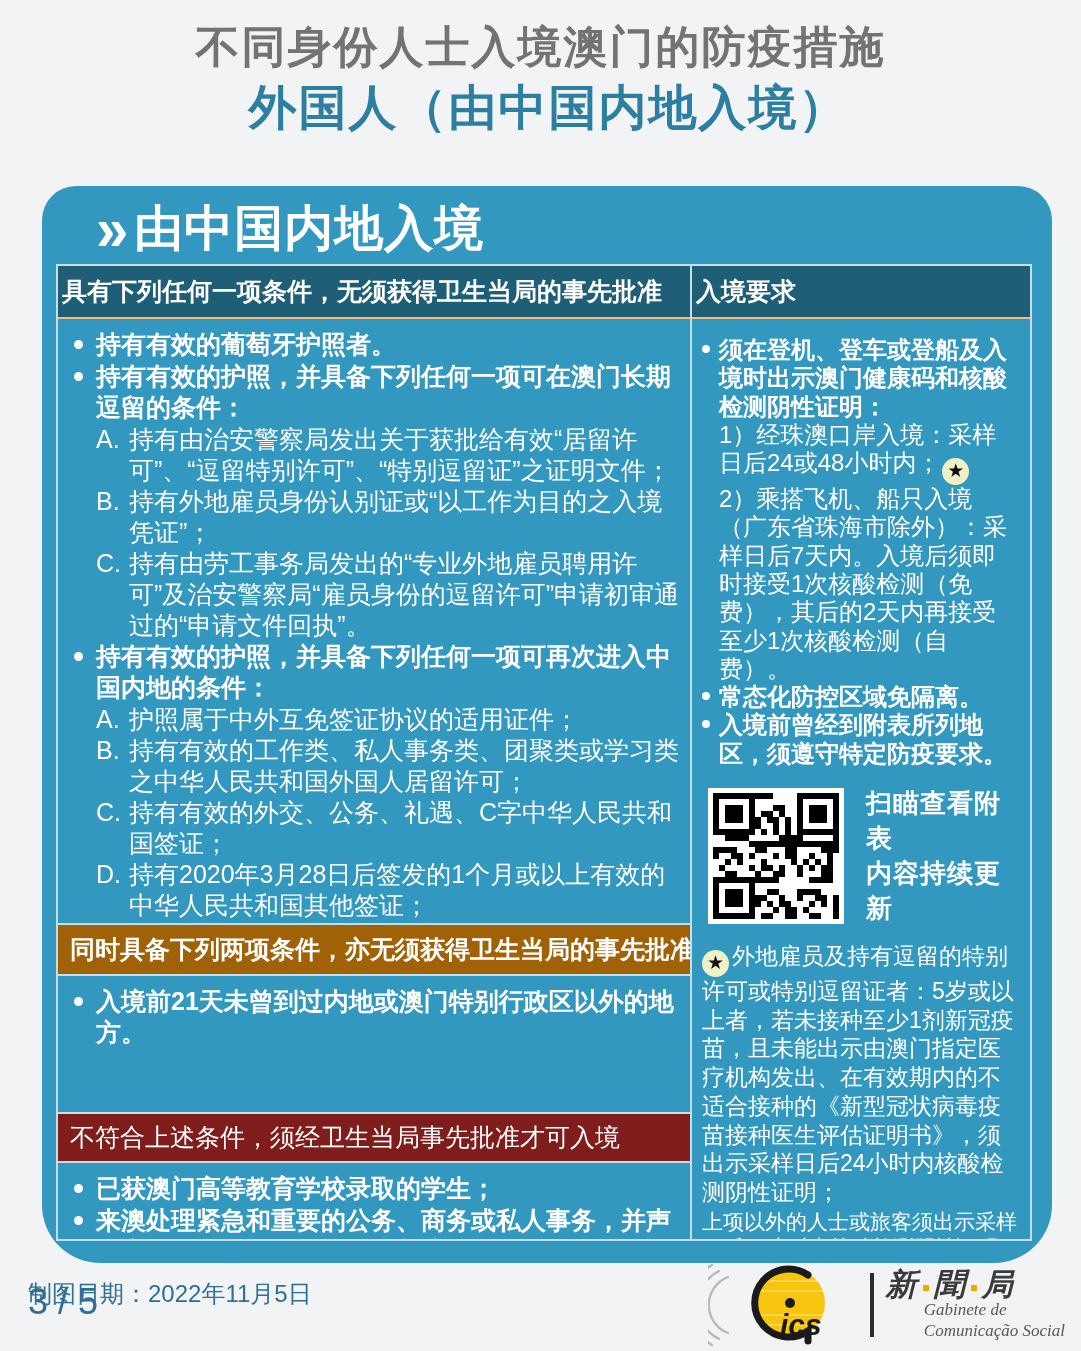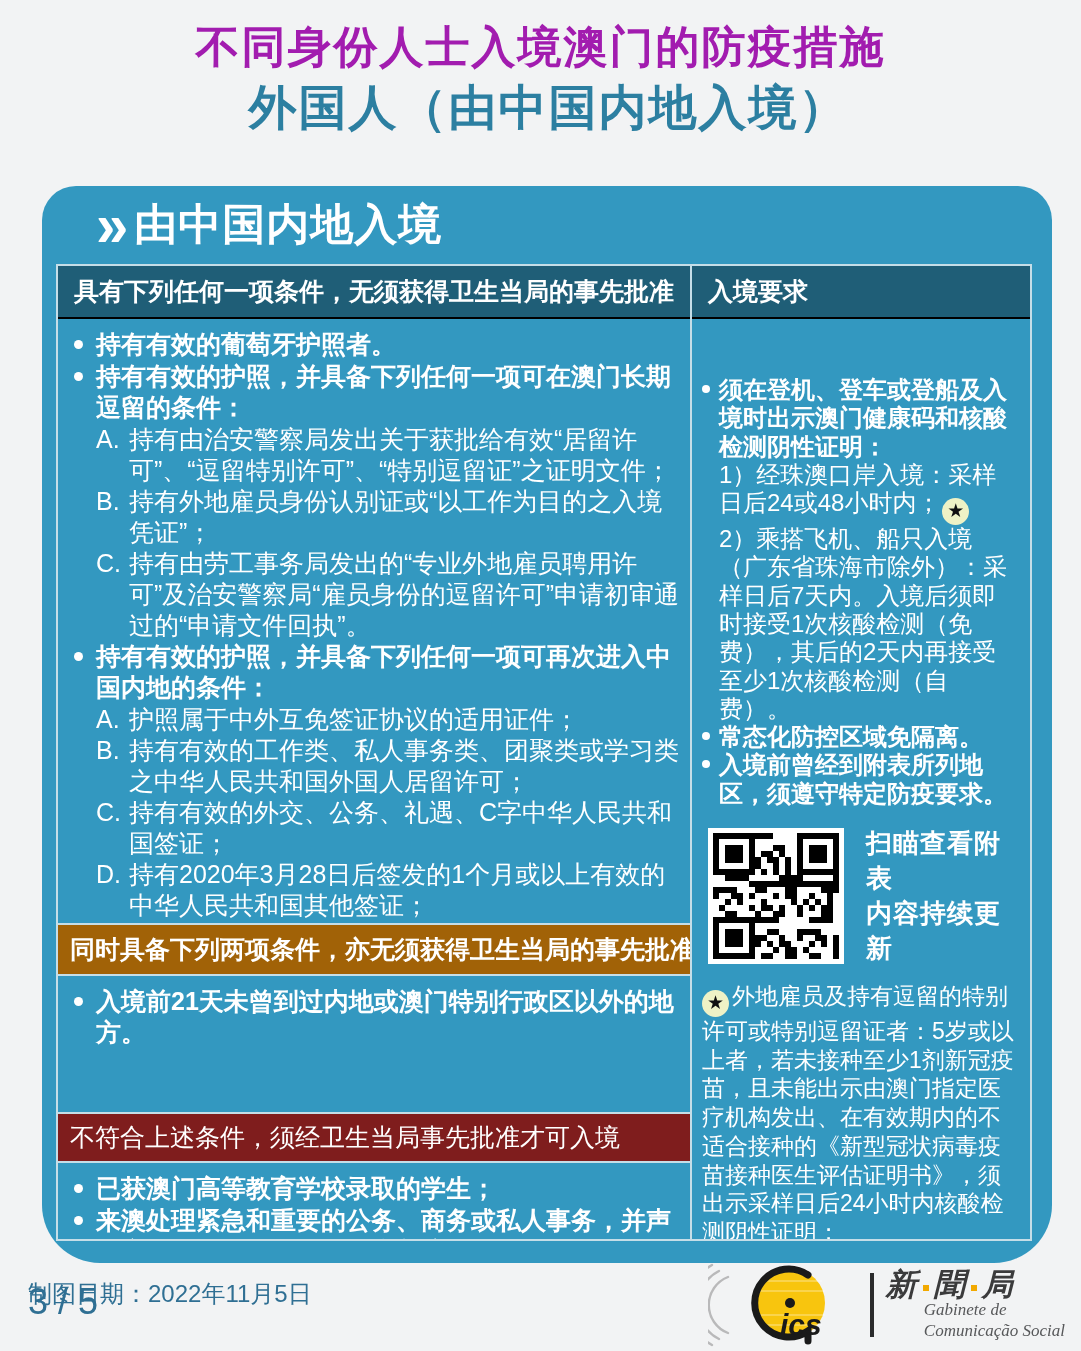--- a/index.html
+++ b/index.html
@@ -3,56 +3,56 @@
 <meta charset="utf-8">
 <style>
   html,body{margin:0;padding:0;}
   body{
     width:1081px;height:1351px;position:relative;overflow:hidden;
     background:#f2f3f4;
     font-family:"Liberation Sans","DejaVu Sans",sans-serif;
   }
   
   .title1{position:absolute;top:18px;left:0;width:100%;text-align:center;
-    font-size:44px;font-weight:bold;color:#a21caf;letter-spacing:2px;}
+    font-size:44px;font-weight:bold;color:#737373;letter-spacing:2px;}
   .title2{position:absolute;top:76px;left:8px;width:100%;text-align:center;
     font-size:48px;font-weight:bold;color:#2c7fa1;letter-spacing:2px;}
   
   .panel{position:absolute;left:42px;top:186px;width:1010px;height:1077px;
     background:#3398c0;border-radius:34px 34px 58px 58px;}
   .panel-header{position:absolute;top:10px;left:54px;display:flex;align-items:center;
     color:#ffffff;font-weight:bold;}
   .chev{font-size:58px;line-height:1;margin-right:6px;transform:scaleY(1.05);}
-  .ph-text{font-size:43px;letter-spacing:1px;}
+  .ph-text{font-size:49px;letter-spacing:1px;}
   
   .tbl{position:absolute;top:78px;left:14px;width:976px;height:977px;
     border:2px solid #c5dee8;box-sizing:border-box;display:flex;}
   .col-l{width:632px;display:flex;flex-direction:column;box-sizing:border-box;overflow:hidden;}
   .col-r{flex:1;border-left:2px solid #c5dee8;display:flex;flex-direction:column;box-sizing:border-box;overflow:hidden;}
   .hcell{background:#1f5e77;color:#fff;font-weight:bold;font-size:25px;
-    padding:9px 16px;border-bottom:2px solid #000000;box-sizing:border-box;white-space:nowrap;}
+    padding:9px 4px;border-bottom:2px solid #fdba74;box-sizing:border-box;white-space:nowrap;}
   .col-r .hcell{text-align:left;}
   
   .lbody{color:#fff;font-size:25px;line-height:1.24;padding:10px 8px 0 14px;box-sizing:border-box;overflow:hidden;}
   .lbody1{height:604px;}
   .lbody2{height:136px;}
   .lbody3{flex:1;}
   .bar-dark{background:#a16207;border-top:2px solid #c5dee8;border-bottom:2px solid #c5dee8;
     color:#fff;font-weight:bold;font-size:25px;padding:8px 12px;white-space:nowrap;}
   .bar-olive{background:#7f1d1d;border-top:2px solid #c5dee8;border-bottom:2px solid #c5dee8;
     color:#fff;font-weight:normal;font-size:25px;padding:7px 12px;white-space:nowrap;}
   .b{display:flex;margin-bottom:1px;}
   .dot{flex:0 0 24px;position:relative;}
   .dot::after{content:"";position:absolute;left:2px;top:11px;width:9px;height:9px;border-radius:50%;background:#fff;}
   .b .bt{flex:1;font-weight:bold;}
   .itm{display:flex;padding-left:24px;}
   .itm .lab{flex:0 0 33px;}
   .itm .txt{flex:1;}
   
-  .rbody{flex:1;color:#fff;font-size:24px;line-height:1.18;padding:9px 10px 0 10px;overflow:hidden;margin-top:48px;}
+  .rbody{flex:1;color:#fff;font-size:24px;line-height:1.18;padding:17px 10px 0 10px;overflow:hidden;}
   .rb{display:flex;}
   .rdot{flex:0 0 17px;position:relative;}
   .rdot::after{content:"";position:absolute;left:0;top:9px;width:8px;height:8px;border-radius:50%;background:#fff;}
   .rb .bt{flex:1;font-weight:bold;}
   .rsub{padding-left:17px;font-weight:normal;}
   .starb{display:inline-flex;width:27px;height:27px;border-radius:50%;background:#eef2c6;
     color:#101010;align-items:center;justify-content:center;font-size:19px;vertical-align:-6px;margin-left:2px;}
   .qrrow{display:flex;align-items:center;gap:22px;margin:18px 0 16px 6px;}
   .qrbox{width:136px;height:136px;background:#ffffff;padding:5px;box-sizing:border-box;flex:0 0 136px;}
   .qrcap{font-size:26px;font-weight:bold;line-height:1.35;letter-spacing:1px;}

